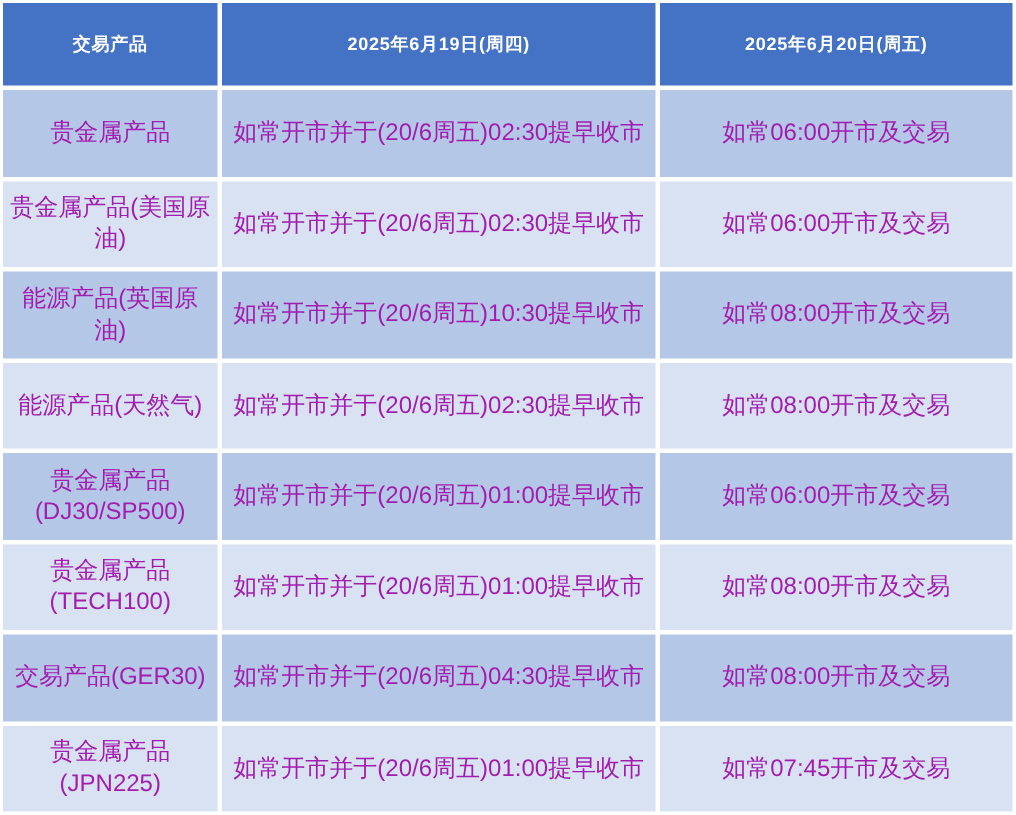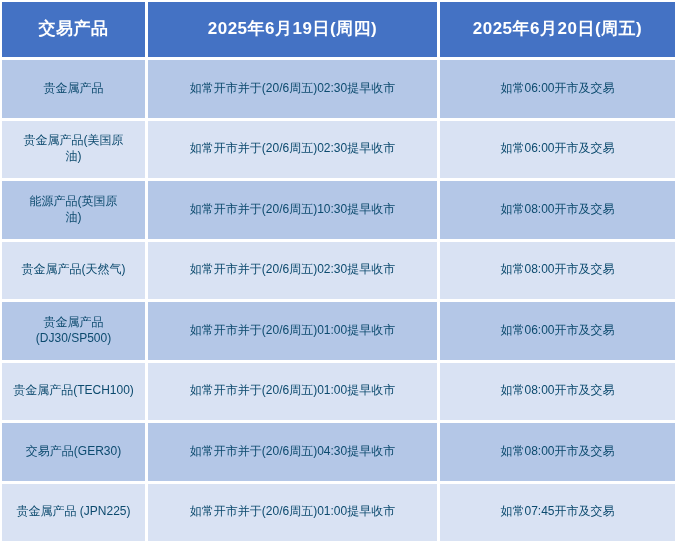--- a/index.html
+++ b/index.html
@@ -24,32 +24,32 @@
     gap: 3px;
     padding: 2px;
     background: var(--grid-line, #ffffff);
   }
   .trow { display: contents; }
   .cell {
     display: flex;
     align-items: center;
     justify-content: center;
     text-align: center;
-    font-size: 12px;
+    font-size: 16px;
     line-height: 1.32;
-    color: #0c4a6e;
+    color: #a21caf;
     white-space: pre-line;
     padding: 0 3px;
     overflow: hidden;
   }
   .cell.header {
     background: var(--header-bg, #4472C4);
     color: #ffffff;
     font-weight: bold;
-    font-size: 17px;
+    font-size: 12px;
     letter-spacing: 0.5px;
   }
   .trow.odd .cell:not(.header)  { background: var(--row-odd-bg, #B4C7E7); }
   .trow.even .cell:not(.header) { background: var(--row-even-bg, #D9E2F3); }
 </style>
 </head>
 <body>
 
 <div class="page">
   <div class="schedule-table">
@@ -74,21 +74,21 @@
     </div>
 
     <div class="trow odd">
       <div class="cell">能源产品(英国原
 油)</div>
       <div class="cell">如常开市并于(20/6周五)10:30提早收市</div>
       <div class="cell">如常08:00开市及交易</div>
     </div>
 
     <div class="trow even">
-      <div class="cell">贵金属产品(天然气)</div>
+      <div class="cell">能源产品(天然气)</div>
       <div class="cell">如常开市并于(20/6周五)02:30提早收市</div>
       <div class="cell">如常08:00开市及交易</div>
     </div>
 
     <div class="trow odd">
       <div class="cell">贵金属产品
 (DJ30/SP500)</div>
       <div class="cell">如常开市并于(20/6周五)01:00提早收市</div>
       <div class="cell">如常06:00开市及交易</div>
     </div>

